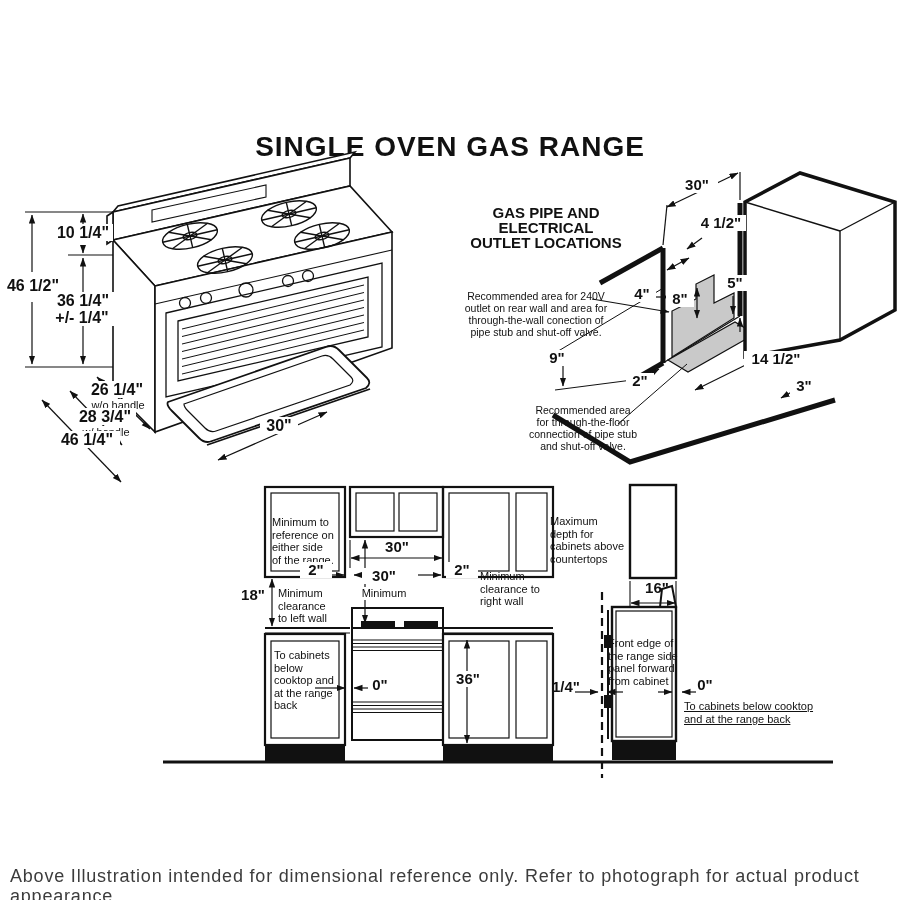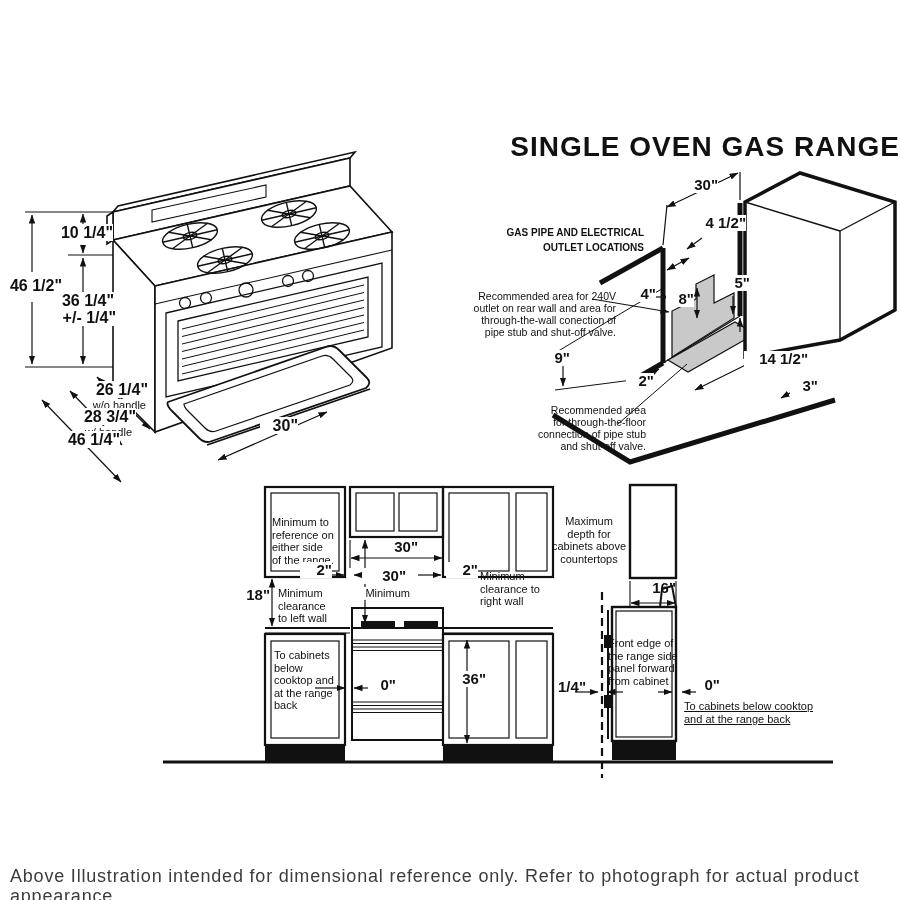--- a/index.html
+++ b/index.html
@@ -1,23 +1,23 @@
 <!DOCTYPE html>
 <html><head>
 <meta charset="utf-8">
 <style>
   html,body{margin:0;padding:0;background:#fff;}
   .page{position:relative;width:900px;height:900px;background:#fff;overflow:hidden;
         font-family:"Liberation Sans",sans-serif;color:#111;}
   .lbl{position:absolute;white-space:pre-line;color:#111;}
-  .c{text-align:right}.r{text-align:center}.l{text-align:left}
+  .c{text-align:center}.r{text-align:left}.l{text-align:left}
   .b28{font-size:28px;font-weight:bold;letter-spacing:1px;line-height:30px;}
   .b16{font-size:16px;font-weight:bold;line-height:17px;}
   .b15{font-size:15px;font-weight:bold;line-height:16px;}
-  .b13{font-size:10px;font-weight:bold;line-height:15px;margin-top:20px;}
+  .b13{font-size:15px;font-weight:bold;line-height:15px;}
   .n11{font-size:11px;line-height:12.5px;}
   .n10{font-size:10.5px;line-height:12px;}
   .wbg{background:#fff;}
   .footer{font-size:18px;font-weight:400;letter-spacing:.8px;color:#3c3c3c;line-height:20px;}
   svg{position:absolute;overflow:visible;}
   .art{stroke:#111;fill:none;}
 </style>
 </head>
 <body>
 

